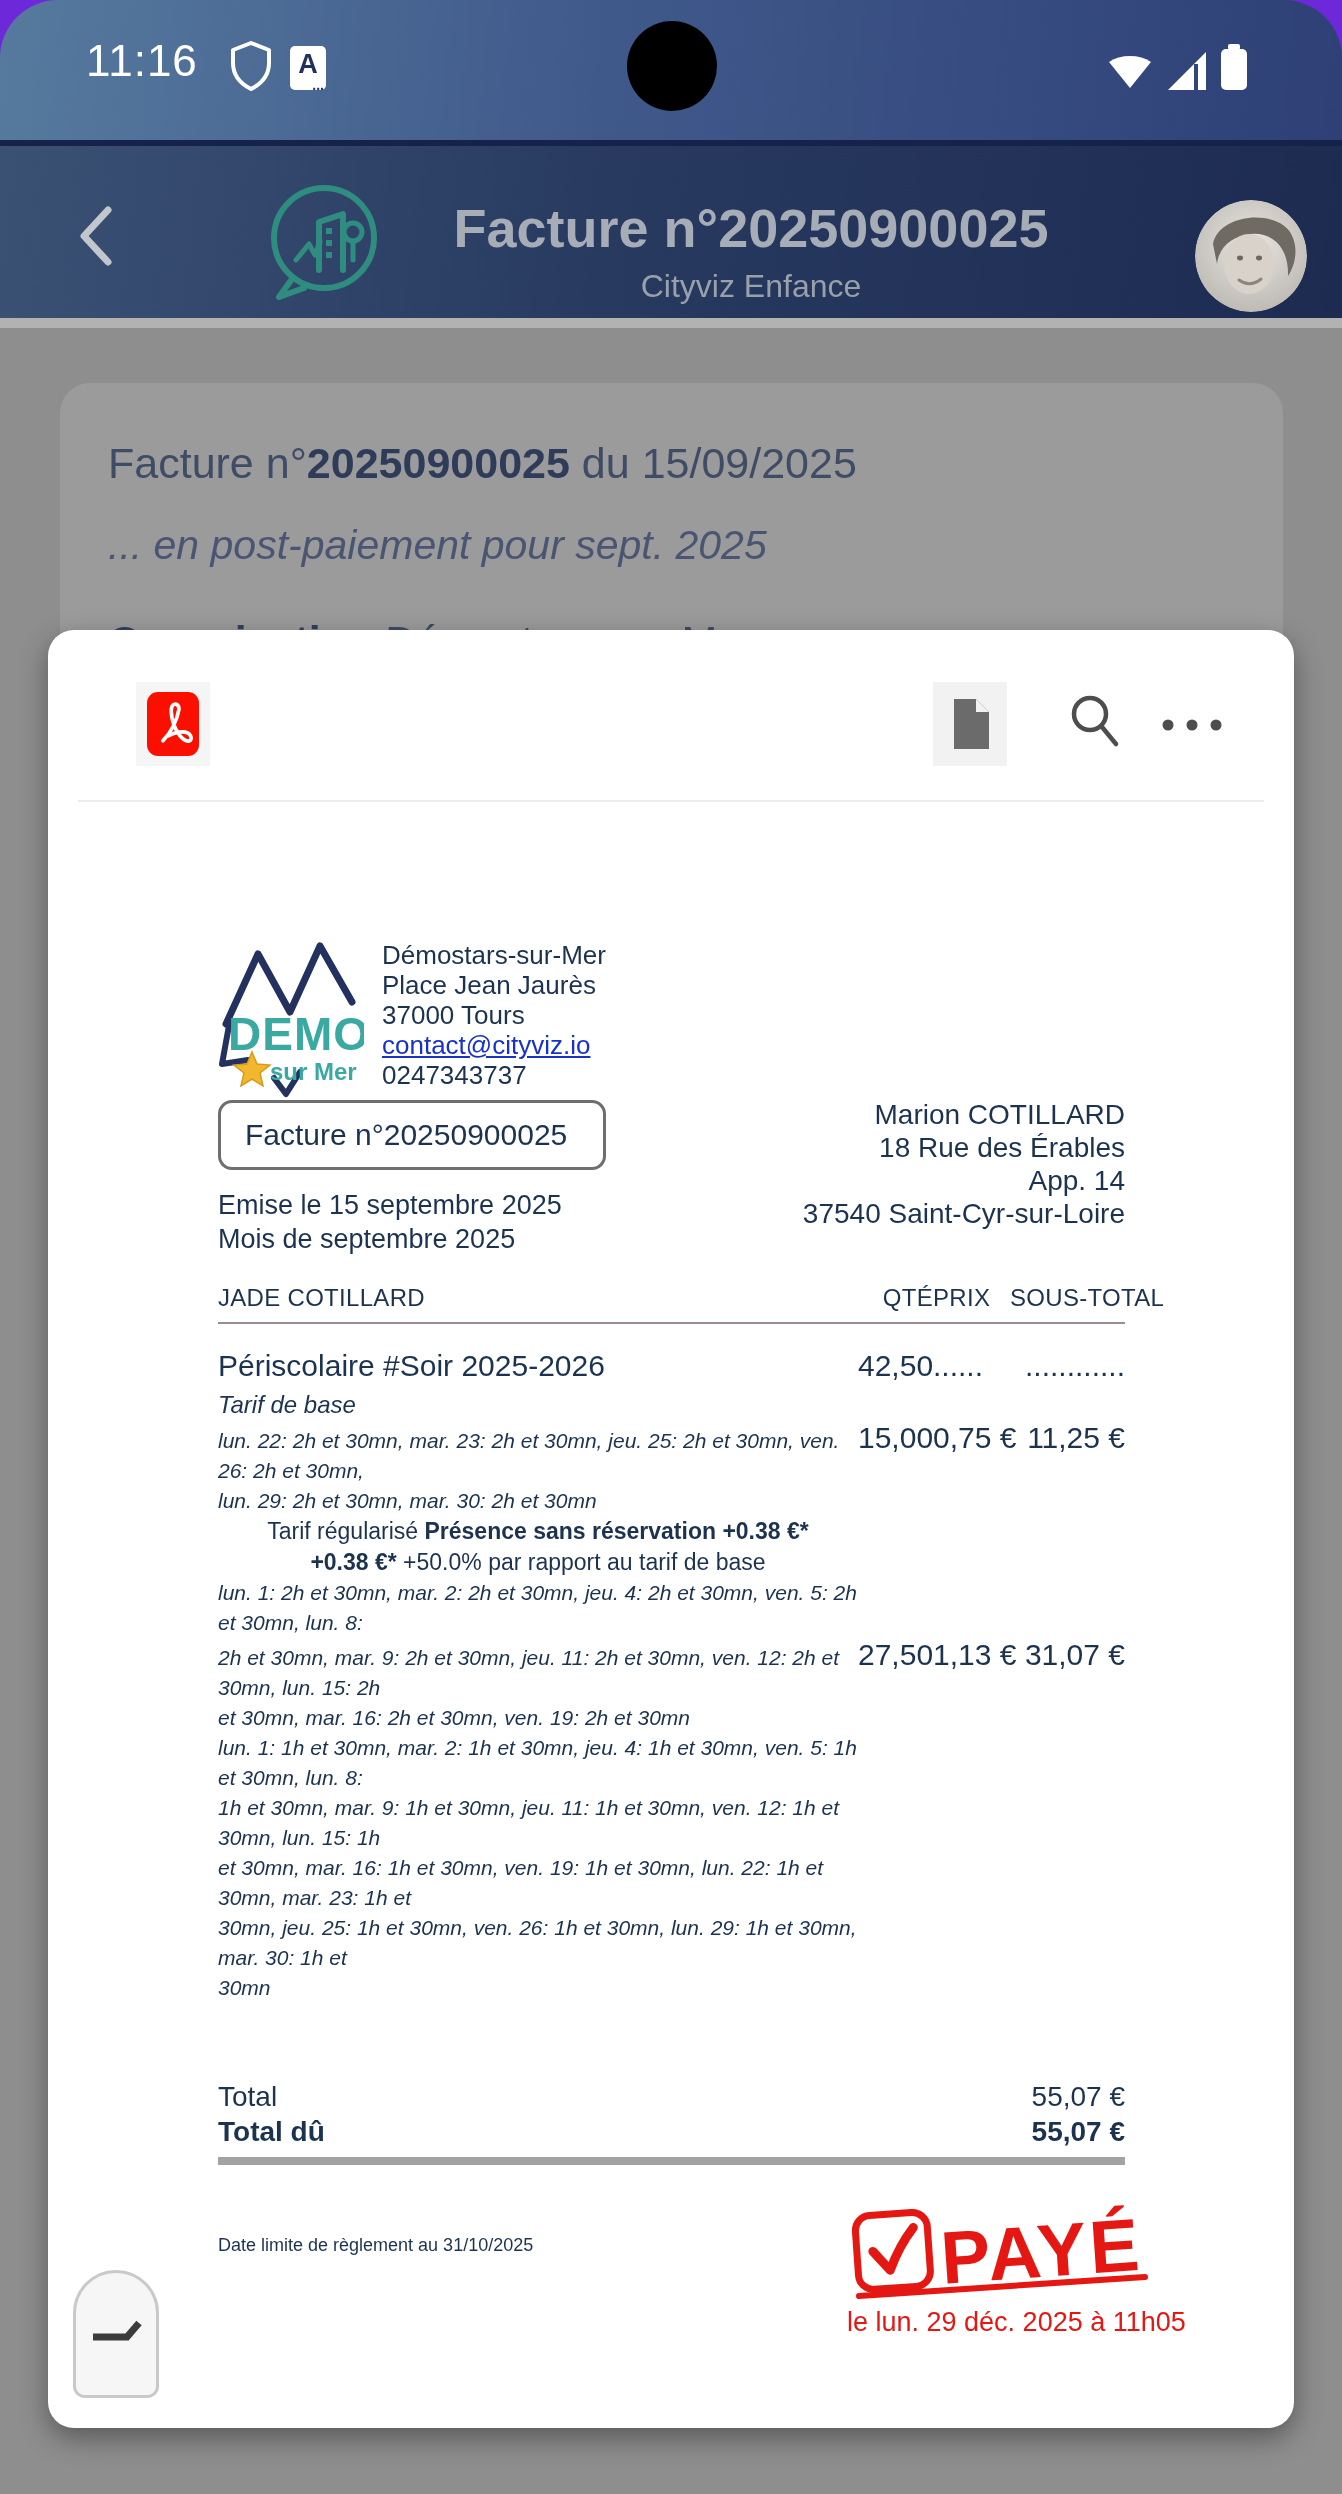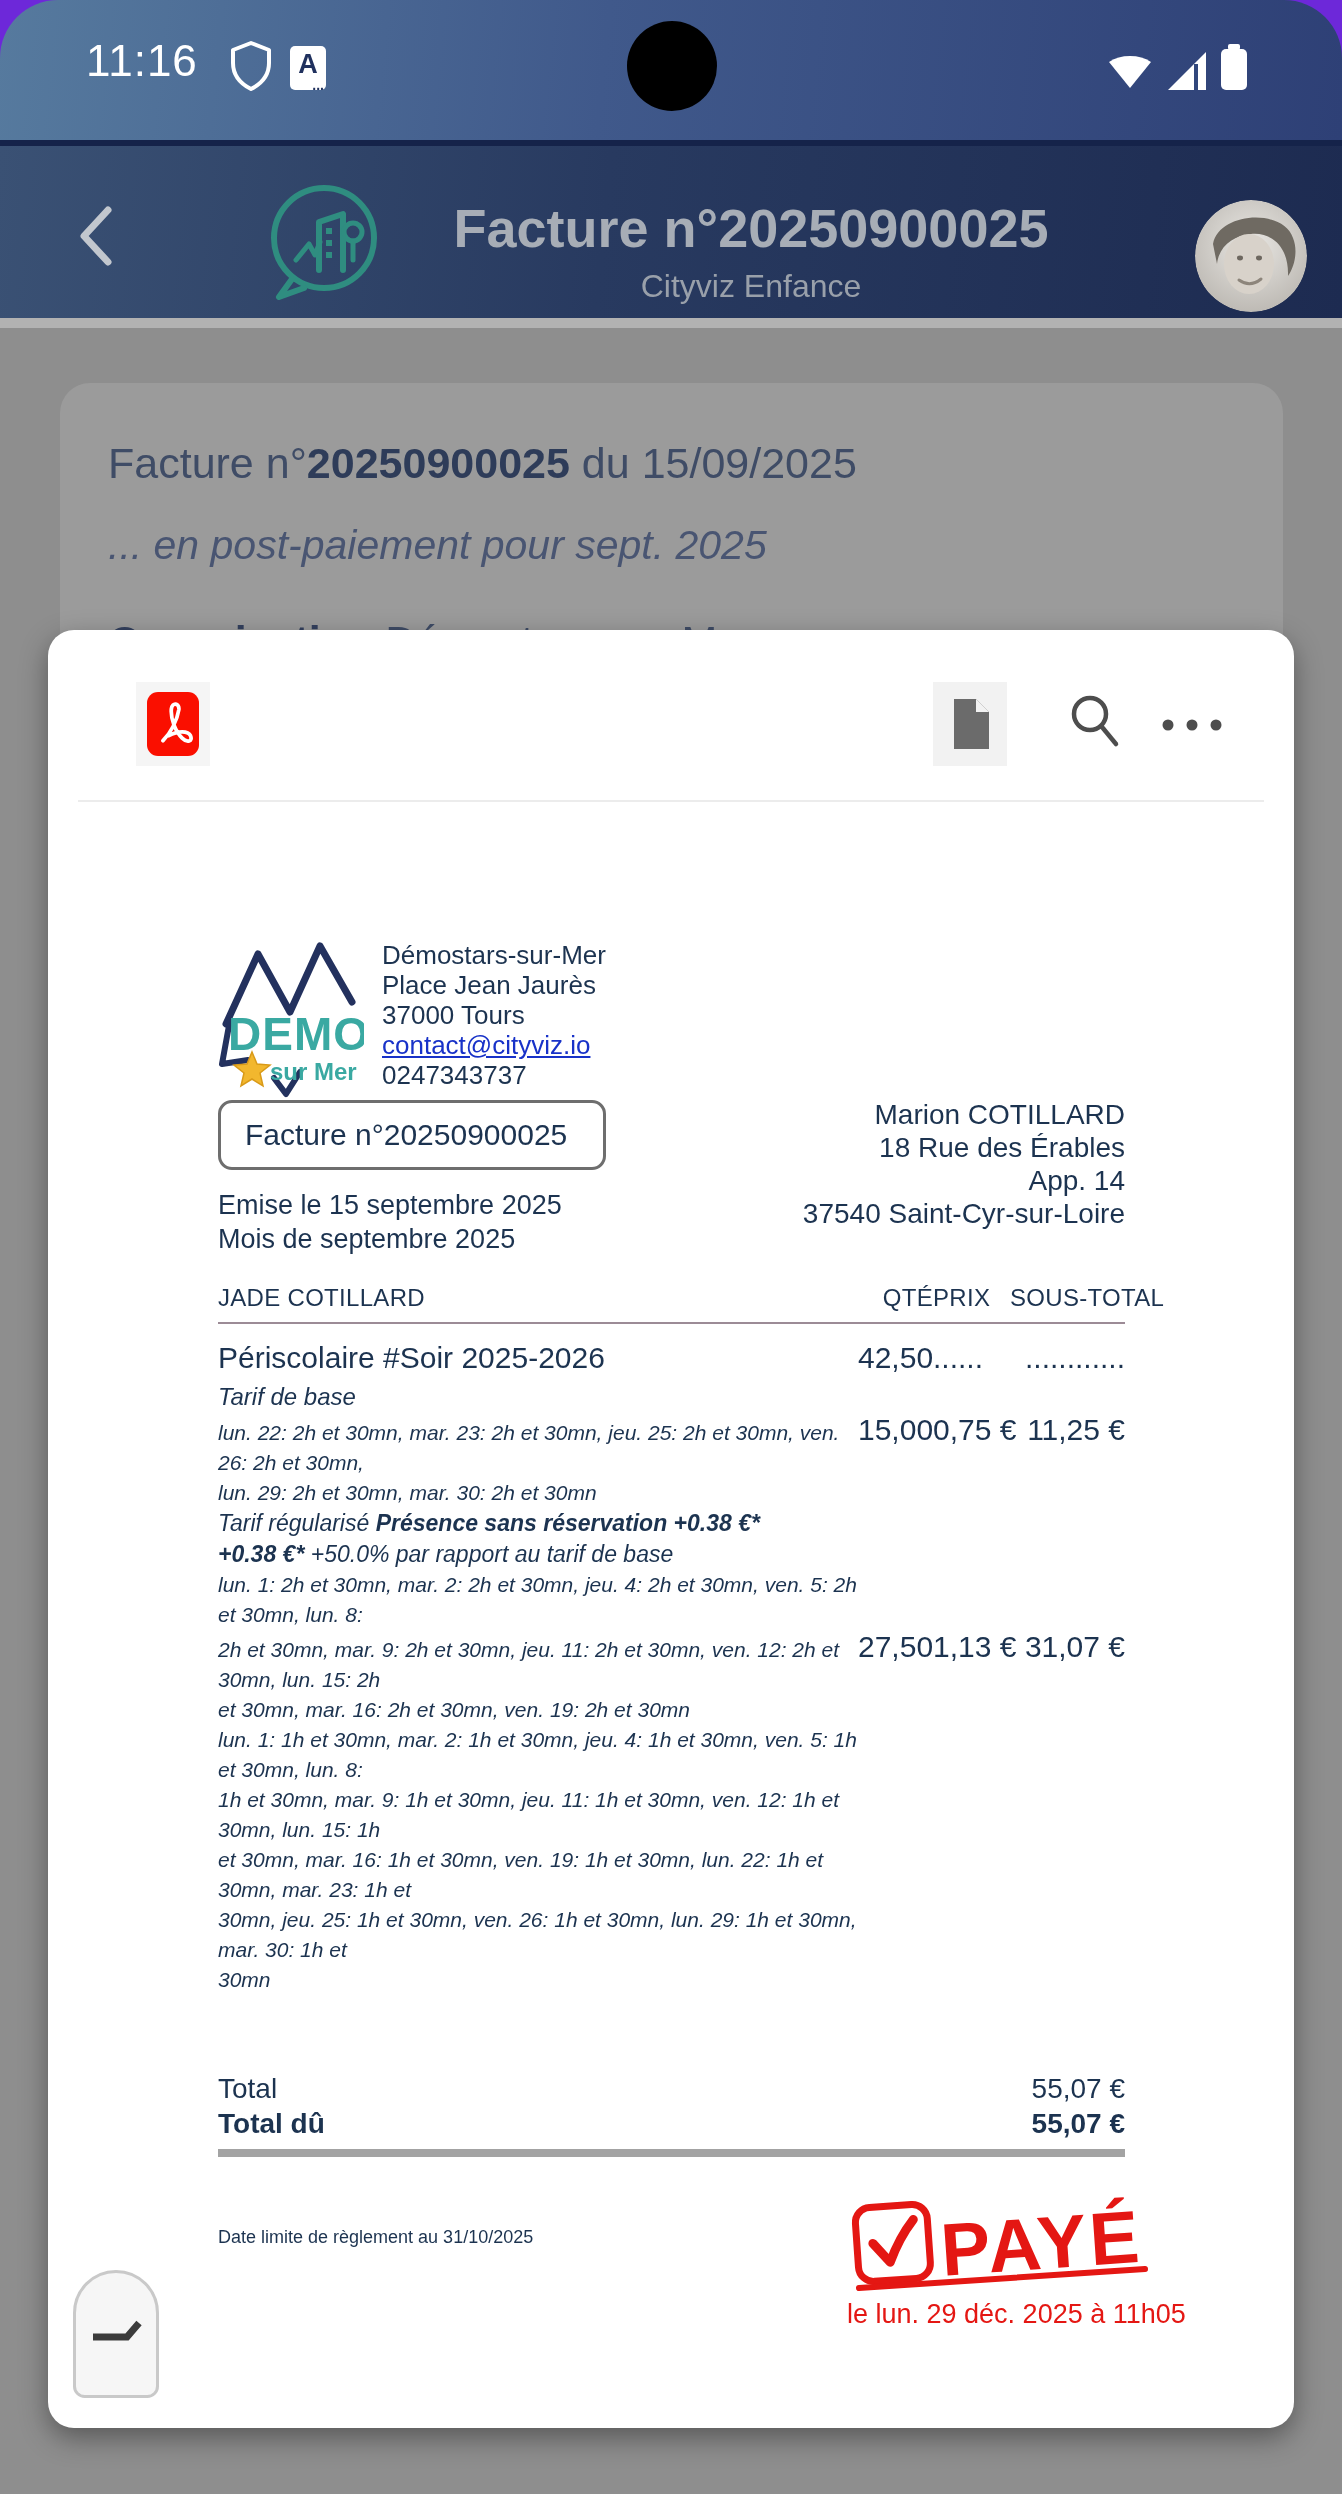--- a/index.html
+++ b/index.html
@@ -67,23 +67,23 @@
 
   .thead{margin-top:28px;display:flex;align-items:baseline;font-size:24px;letter-spacing:.3px;
     padding-bottom:10px;border-bottom:2px solid #9c8b96;}
   .trow{display:flex;align-items:baseline;}
   .c-text{width:640px;}
   .c-qty{width:75px;text-align:right;white-space:nowrap;}
   .c-price{width:77px;text-align:left;white-space:nowrap;}
   .c-sub{width:115px;text-align:right;white-space:nowrap;}
   .num{font-size:30px;}
   .r-item .c-text{font-size:30px;line-height:44px;}
-  .r-item{margin-top:12px;}
+  .r-item{margin-top:20px;}
   .r-note .c-text{font-size:24px;font-style:italic;line-height:33px;}
-  .r-note2 .c-text{font-size:23px;font-style:italic;line-height:31px;}
+  .r-note2 .c-text{font-size:23px;line-height:31px;text-align:center;}
   .r-note2 b{font-size:23px;}
   .r-detail .c-text{font-size:21px;font-style:italic;line-height:30px;}
 
   .totals{margin-top:76px;border-bottom:8px solid #a3a3a3;padding-bottom:8px;}
   .trow2{display:flex;justify-content:space-between;font-size:28px;line-height:35px;}
   .trow2.bold{font-weight:bold;}
 
   .due-row{position:relative;margin-top:60px;min-height:212px;}
   .due-text{font-size:18px;padding-top:10px;}
   .stamp{position:absolute;right:-34px;top:-28px;width:312px;text-align:right;}

